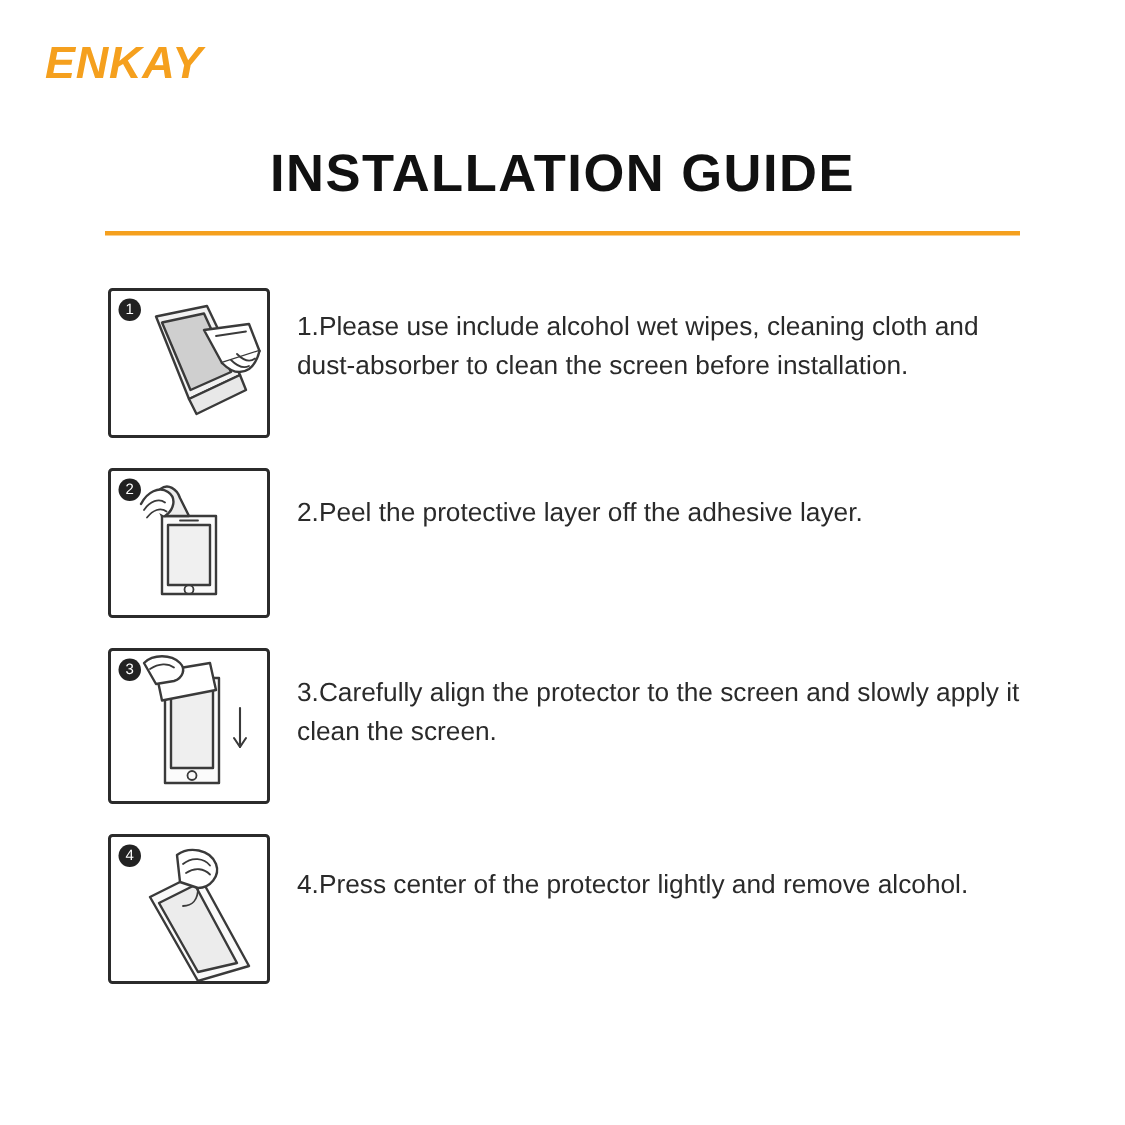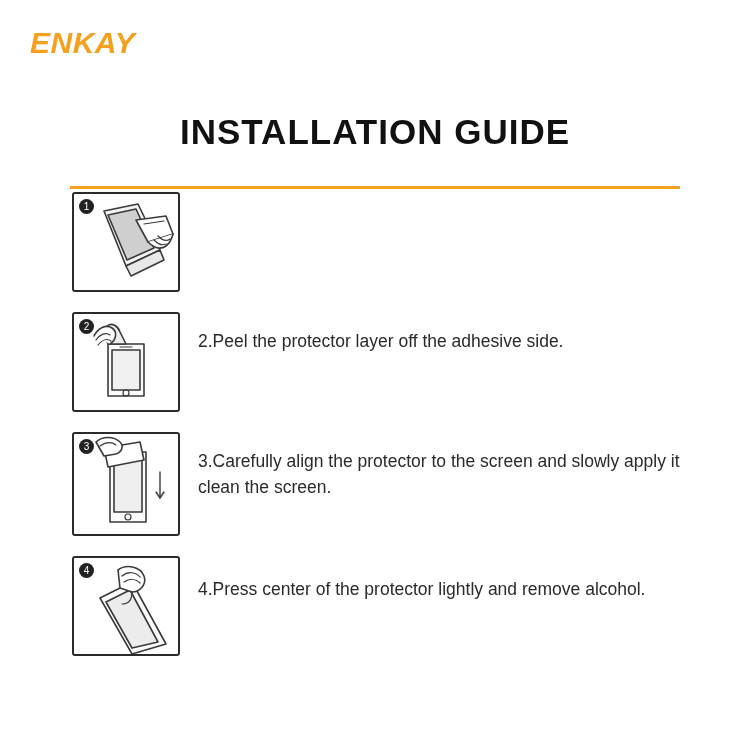--- a/index.html
+++ b/index.html
@@ -41,21 +41,21 @@
     left: 70px;
     top: 96px;
     width: 610px;
   }
   .guide-title {
     font-size: 35px;
     font-weight: bold;
     letter-spacing: 1px;
     color: #111111;
     text-align: center;
-    margin: 16px;
+    margin: 0;
     padding: 0 0 18px 0;
     font-family: "Liberation Sans", sans-serif;
   }
   .title-rule {
     height: 3px;
     background: #F5A01E;
     width: 100%;
   }
 
   
@@ -145,20 +145,21 @@
 
             <path d="M62 26 L92 22 L99 40 L74 48 Z" fill="#ffffff"></path>
             <path d="M70 30 L90 27" stroke-width="1.2"></path>
 
             <path d="M74 48 C80 54 86 56 92 52 C96 49 98 44 99 40" fill="#ffffff"></path>
             <path d="M80 46 C84 50 88 52 92 50" stroke-width="1.2"></path>
             <path d="M84 42 C88 46 92 48 96 45" stroke-width="1.2"></path>
           </g>
         </svg>
       </div>
+      <div class="step-text"><span class="num">1.</span><span>Please use include alcohol wet wipes, cleaning cloth and dust-absorber to clean the screen before installation.</span></div>
     </div>
 
     <div class="step step-2">
       <div class="thumb">
         <div class="badge">2</div>
         <svg width="104" height="96" viewBox="0 0 104 96">
           <g fill="none" stroke="#3a3a3a" stroke-width="1.6" stroke-linejoin="round" stroke-linecap="round">
 
             <path d="M34 30 L70 30 L70 82 L34 82 Z" fill="#fafafa"></path>
             <path d="M38 36 L66 36 L66 76 L38 76 Z" fill="#f0f0f0"></path>
@@ -168,21 +169,21 @@
             <path d="M20 22 C24 14 32 10 38 14 C44 18 42 26 36 30" fill="#ffffff"></path>
             <path d="M22 26 C26 20 32 18 36 21" stroke-width="1.2"></path>
             <path d="M24 31 C28 26 33 24 37 27" stroke-width="1.2"></path>
 
             <path d="M46 33 L58 33" stroke-width="1.2"></path>
 
             <circle cx="52" cy="79" r="3" stroke-width="1.2"></circle>
           </g>
         </svg>
       </div>
-      <div class="step-text"><span class="num">2.</span><span>Peel the protector layer off the adhesive side.</span></div>
+      <div class="step-text"><span class="num">2.</span><span>Peel the protective layer off the adhesive layer.</span></div>
     </div>
 
     <div class="step step-3">
       <div class="thumb tall">
         <div class="badge">3</div>
         <svg width="104" height="100" viewBox="0 0 104 100">
           <g fill="none" stroke="#3a3a3a" stroke-width="1.6" stroke-linejoin="round" stroke-linecap="round">
 
             <path d="M36 18 L72 18 L72 88 L36 88 Z" fill="#fbfbfb"></path>
             <path d="M40 26 L68 26 L68 78 L40 78 Z" fill="#efefef"></path>

